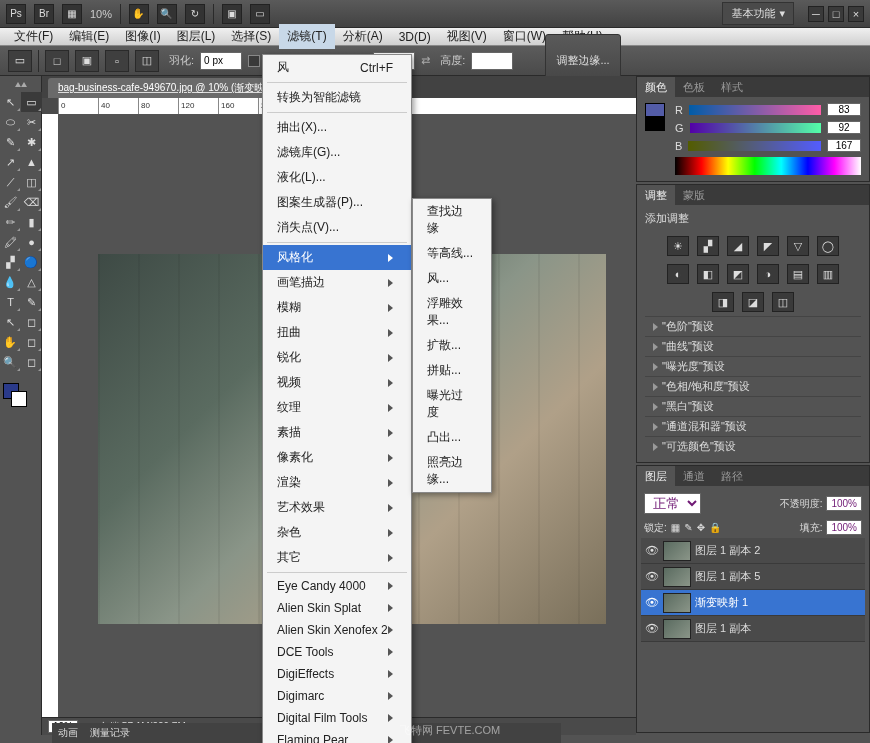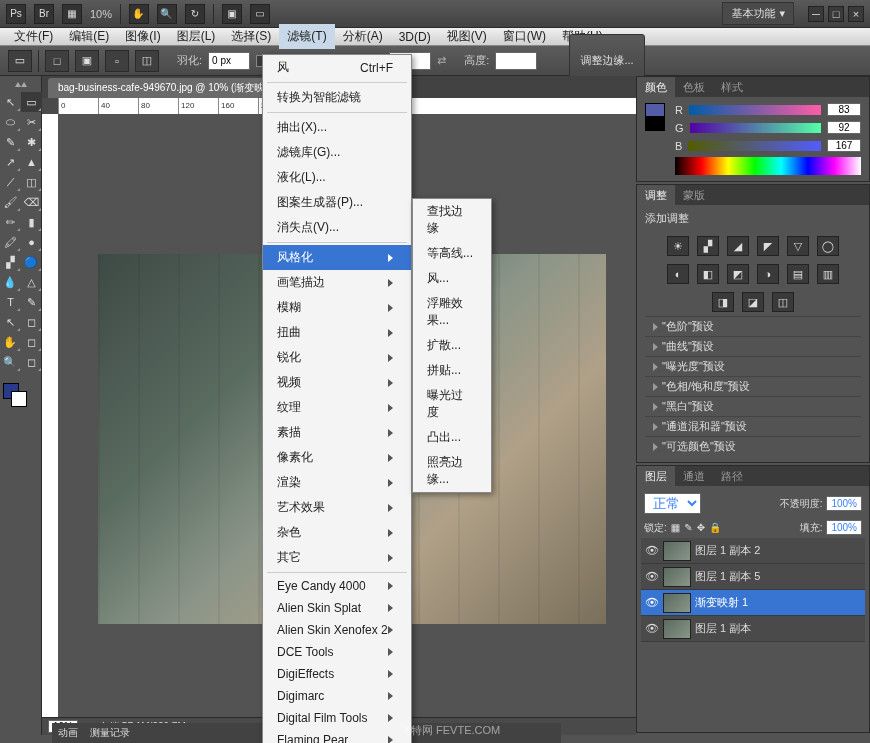--- a/index.html
+++ b/index.html
@@ -16,37 +16,37 @@
 
 
 .menu-bar { height: 18px; background: linear-gradient(#f0f0f0,#d0d0d0); display: flex; align-items: center; padding: 0 6px; border-bottom: 1px solid #888; color: #333; }
 .menu-item { padding: 4px 8px; font-size: 12px; cursor: default; color: #222; }
 .menu-item.active { background: #c8d8e8; }
 
 
 .options-bar { height: 30px; background: linear-gradient(#5c5c5c,#4a4a4a); display: flex; align-items: center; padding: 0 8px; gap: 6px; border-bottom: 1px solid #2a2a2a; }
 .opt-btn { width: 24px; height: 22px; background: #3f3f3f; border: 1px solid #2a2a2a; display: flex; align-items: center; justify-content: center; }
 .opt-input { width: 42px; height: 18px; background: #fff; border: 1px solid #666; color: #000; font-size: 10px; padding: 0 3px; }
-.opt-label { color: #ccc; font-size: 11px; margin-left: 12px; }
+.opt-label { color: #ccc; font-size: 11px; margin-left: 4px; }
 .opt-checkbox { display: flex; align-items: center; gap: 3px; }
 .opt-action { padding: 18px 10px; background: linear-gradient(#5a5a5a,#444); border: 1px solid #333; border-radius: 3px; font-size: 11px; }
 
 
 .main { display: flex; height: 659px; }
 .tool-panel { width: 42px; background: #535353; border-right: 1px solid #2a2a2a; padding: 4px 0; }
 .tool-dbl { width: 10px; height: 6px; margin: 2px auto 4px; display:flex; justify-content:center; }
 .tool-dbl span { display:inline-block; width:0;height:0;border-left:3px solid transparent;border-right:3px solid transparent;border-bottom:5px solid #aaa; }
 .tool-grid { display: grid; grid-template-columns: 21px 21px; }
 .tool-btn { height: 20px; display: flex; align-items: center; justify-content: center; font-size: 11px; position: relative; }
 .tool-btn.sel { background: #3a3a3a; }
 .tool-corner { position: absolute; right: 1px; bottom: 1px; width: 0; height: 0; border-right: 3px solid #999; border-top: 3px solid transparent; }
 .swatch-area { margin-top: 8px; padding: 3px; }
 .swatch { width: 16px; height: 16px; border: 1px solid #000; }
 
-.canvas-area { flex: 1; background: #4a4a4a; position: relative; overflow: hidden; }
+.canvas-area { flex: 1; background: #4a4a4a; position: relative; overflow: hidden; text-decoration: underline; }
 .doc-tab-bar { height: 22px; background: #424242; display: flex; align-items: flex-end; }
 .doc-tab { background: #6a6a6a; padding: 3px 10px; font-size: 10px; color: #fff; border-top-left-radius: 3px; border-top-right-radius: 3px; margin-left: 6px; }
 .ruler-h { height: 16px; background: #fff; position: absolute; top: 22px; left: 16px; right: 0; display: flex; overflow: hidden; font-size: 8px; color: #333; }
 .ruler-h span { width: 40px; border-left: 1px solid #888; padding-left: 2px; line-height: 16px; }
 .ruler-v { width: 16px; background: #fff; position: absolute; top: 38px; bottom: 18px; left: 0; }
 .canvas-viewport { position: absolute; top: 38px; left: 16px; right: 0; bottom: 18px; background: #535353; overflow: hidden; }
 .canvas-img { position: absolute; left: 40px; top: 140px; width: 508px; height: 370px; background: linear-gradient(135deg,#3e4a45 0%,#5a6b60 30%,#8a9588 50%,#b0a088 70%,#796f5a 100%); }
 .canvas-img::before { content:""; position:absolute; inset:0; background: repeating-linear-gradient(90deg, rgba(0,0,0,0.15) 0 2px, transparent 2px 40px); opacity:0.4; }
 .status-bar { height: 18px; background: #4a4a4a; display: flex; align-items: center; padding: 0 6px; font-size: 10px; gap: 8px; position: absolute; bottom: 0; left: 0; right: 0; border-top: 1px solid #2a2a2a; }
 .status-field { background: #fff; color: #000; padding: 0 4px; border: 1px solid #666; }
@@ -66,21 +66,21 @@
 .color-swatches { display: flex; flex-direction: column; gap: 0; margin-right: 4px; }
 .csw { width: 20px; height: 14px; border: 1px solid #000; }
 
 .adj-icons { display: flex; flex-wrap: wrap; gap: 8px; padding: 4px 8px; justify-content: center; }
 .adj-icon { width: 22px; height: 20px; background: #3a3a3a; border: 1px solid #222; display: flex; align-items: center; justify-content: center; font-size: 11px; }
 .preset-row { padding: 2px 8px; font-size: 11px; display: flex; align-items: center; gap: 4px; border-top: 1px solid #444; }
 .preset-arrow { width: 0; height: 0; border-top: 4px solid transparent; border-bottom: 4px solid transparent; border-left: 5px solid #999; }
 
 .layers-body { padding: 4px; }
 .layer-controls { display: flex; align-items: center; gap: 4px; padding: 3px; font-size: 10px; }
-.layer-select { background: #fff; color: #3b82f6; border: 1px solid #666; padding: 1px 4px; flex: 0 0 auto; }
+.layer-select { background: #fff; color: #701a75; border: 1px solid #666; padding: 1px 4px; flex: 0 0 auto; }
 .layer-list { background: #4a4a4a; }
 .layer-row { display: flex; align-items: center; height: 26px; border-bottom: 1px solid #3a3a3a; gap: 4px; padding: 0 4px; }
 .layer-row.sel { background: #3874d1; color: #fff; }
 .eye { width: 14px; height: 14px; display: flex; align-items: center; justify-content: center; }
 .layer-thumb { width: 28px; height: 20px; background: linear-gradient(135deg,#5a6b60,#8a9588); border: 1px solid #222; }
 .layer-name { font-size: 11px; }
 
 .bottom-tabs { height: 20px; background: #424242; display: flex; padding: 0 6px; gap: 12px; align-items: center; font-size: 10px; }
 
 

